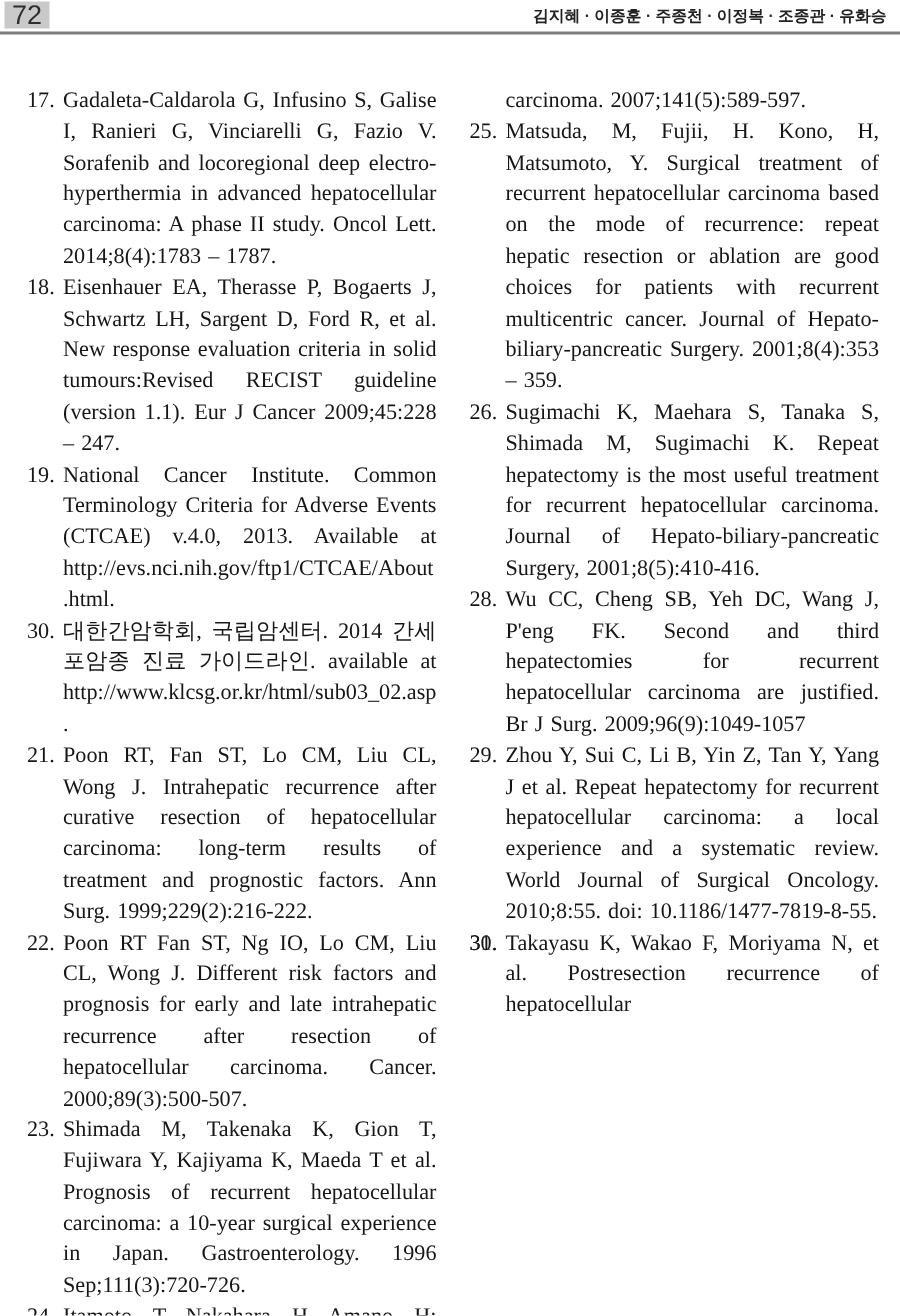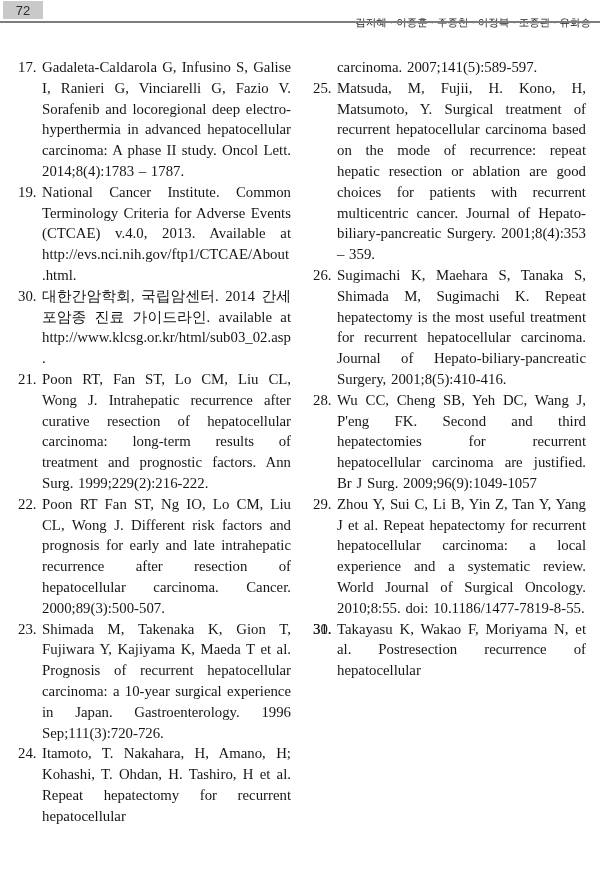--- a/index.html
+++ b/index.html
@@ -8,42 +8,42 @@
     background:#ffffff;
     color:#161616;
     font-family:"Liberation Serif", serif;
     overflow:hidden;
     position:relative;
   }
   
   .header { position:relative; height:22px; }
   .page-box {
     position:absolute; left:3px; top:1px;
-    width:40px; height:18px;
+    width:30px; height:18px;
     background:#c9c9c9;
     display:flex; align-items:center; justify-content:center;
     font-family:"Liberation Sans", sans-serif;
-    font-size:13px; color:#2e2e2e;
+    font-size:18px; color:#2e2e2e;
   }
   .jtitle-wrap {
     position:absolute; left:41px; top:2px;
     white-space:nowrap;
   }
   .jtitle {
     font-family:"Liberation Sans", sans-serif;
     font-weight:bold; font-size:13.5px; letter-spacing:0.5px;
   }
   .jissue {
     font-family:"Liberation Serif", serif;
     font-weight:bold; font-size:13px; margin-left:6px;
   }
   .authors {
-    position:absolute; right:9px; top:16px;
+    position:absolute; right:9px; top:4px;
     font-family:"Liberation Sans", sans-serif;
-    font-weight:normal; font-size:10.5px; color:#222;
+    font-weight:bold; font-size:10.5px; color:#222;
     white-space:nowrap;
   }
   .header-rule {
     position:absolute; top:21px; left:0; width:600px; height:0;
     border-top:2px solid #7d7d7d;
   }
   
   .content {
     display:flex;
     gap:19px;
@@ -70,20 +70,23 @@
 <div class="header">
   <div class="page-box">72</div>
   <div class="authors">김지혜 · 이종훈 · 주종천 · 이정복 · 조종관 · 유화승</div>
   <div class="header-rule"></div>
 </div>
 
 <div class="content">
   <div class="col">
     <div class="ref">
       <span class="num">17.</span><span class="txt">Gadaleta-Caldarola G, Infusino S, Galise I, Ranieri G, Vinciarelli G, Fazio V. Sorafenib and locoregional deep electro-hyperthermia in advanced hepatocellular carcinoma: A phase II study. Oncol Lett. 2014;8(4):1783 – 1787.</span>
+    </div>
+    <div class="ref">
+      <span class="num">18.</span><span class="txt">Eisenhauer EA, Therasse P, Bogaerts J, Schwartz LH, Sargent D, Ford R, et al. New response evaluation criteria in solid tumours:Revised RECIST guideline (version 1.1). Eur J Cancer 2009;45:228 – 247.</span>
     </div>
     <div class="ref">
       <span class="num">19.</span><span class="txt">National Cancer Institute. Common Terminology Criteria for Adverse Events (CTCAE) v.4.0, 2013. Available at http://evs.nci.nih.gov/ftp1/CTCAE/About.html.</span>
     </div>
     <div class="ref">
       <span class="num">30.</span><span class="txt">대한간암학회, 국립암센터. 2014 간세포암종 진료 가이드라인. available at http://www.klcsg.or.kr/html/sub03_02.asp.</span>
     </div>
     <div class="ref">
       <span class="num">21.</span><span class="txt">Poon RT, Fan ST, Lo CM, Liu CL, Wong J. Intrahepatic recurrence after curative resection of hepatocellular carcinoma: long-term results of treatment and prognostic factors. Ann Surg. 1999;229(2):216-222.</span>
     </div>

